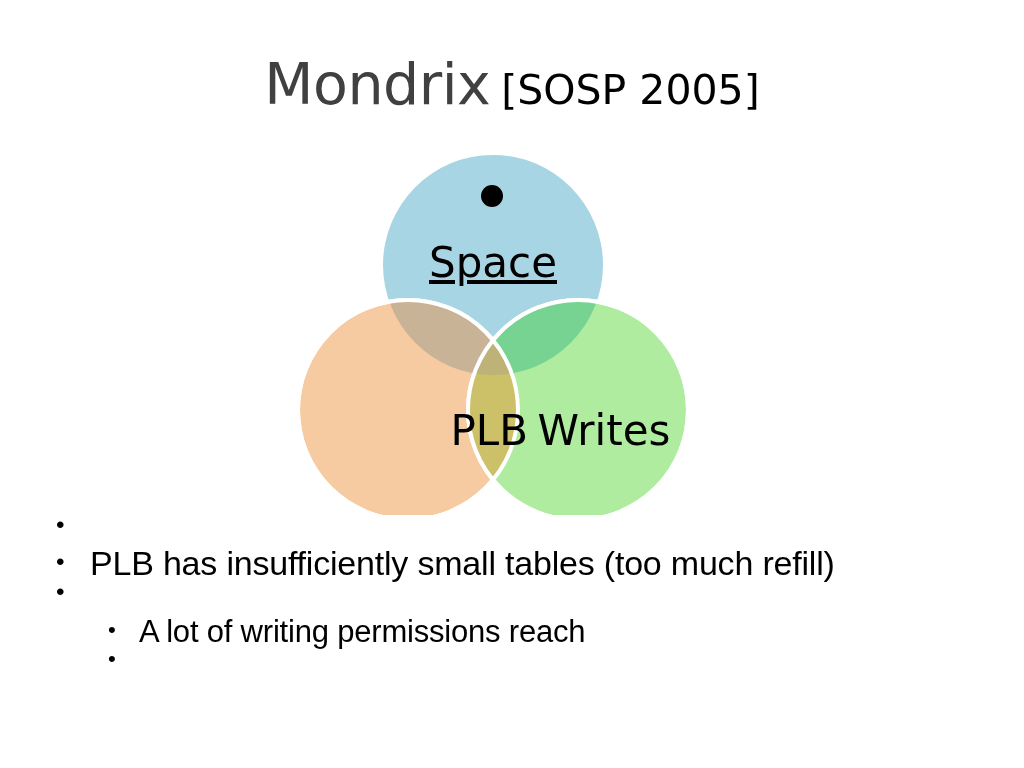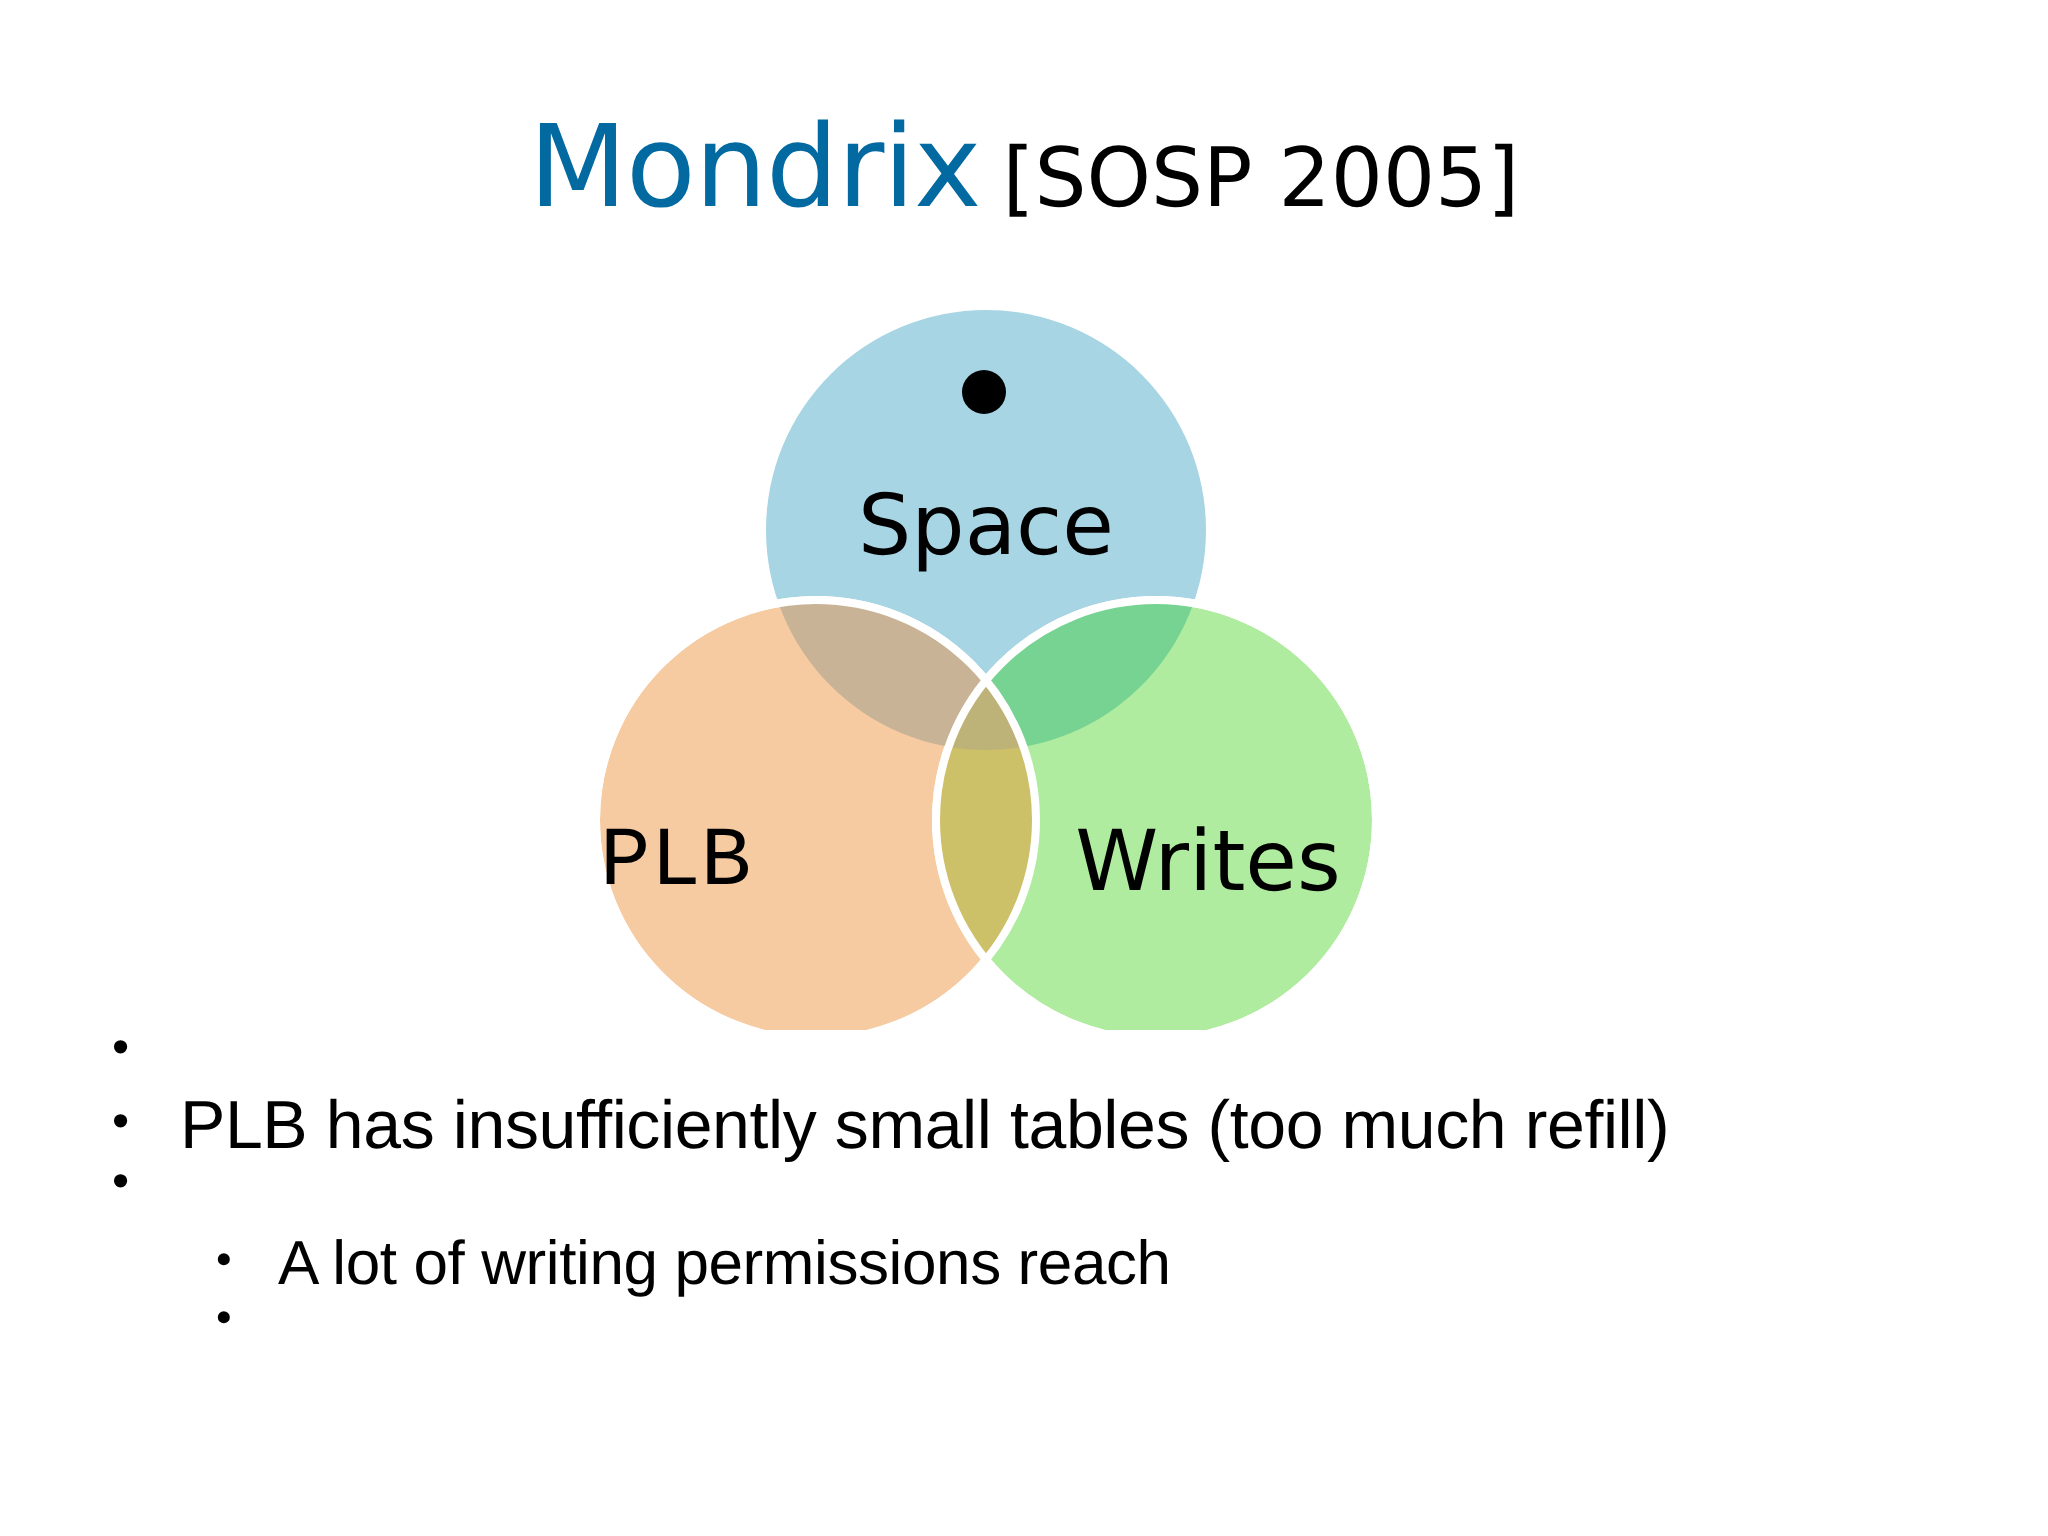--- a/index.html
+++ b/index.html
@@ -31,21 +31,21 @@
     width: 1024px;
     text-align: center;
     white-space: nowrap;
     line-height: 1;
   }
   .title-main {
     font-family: "DejaVu Sans", sans-serif;
     font-size: 57px;
     font-weight: 400;
     letter-spacing: -0.5px;
-    color: #0369a1;
+    color: #404040;
     vertical-align: baseline;
   }
   .title-sub {
     font-family: "DejaVu Sans", sans-serif;
     font-size: 41px;
     font-weight: 400;
     color: #000000;
     vertical-align: baseline;
     margin-left: 11px;
     text-align: center;
@@ -71,27 +71,27 @@
     font-weight: 400;
     color: #000000;
     white-space: nowrap;
     line-height: 1;
   }
   .label-space {
     left: 0;
     top: 92px;
     width: 410px;
     text-align: center;
+    text-decoration: underline;
   }
   .label-plb {
-    left: 12px;
+    left: 0px;
     top: 260px;
     width: 240px;
-    text-align: left;
-    font-family: Liberation Mono, monospace;
+    text-align: right;
   }
   .label-writes {
     left: 196px;
     top: 260px;
     width: 240px;
     text-align: center;
   }
 
   
   .bullets {

